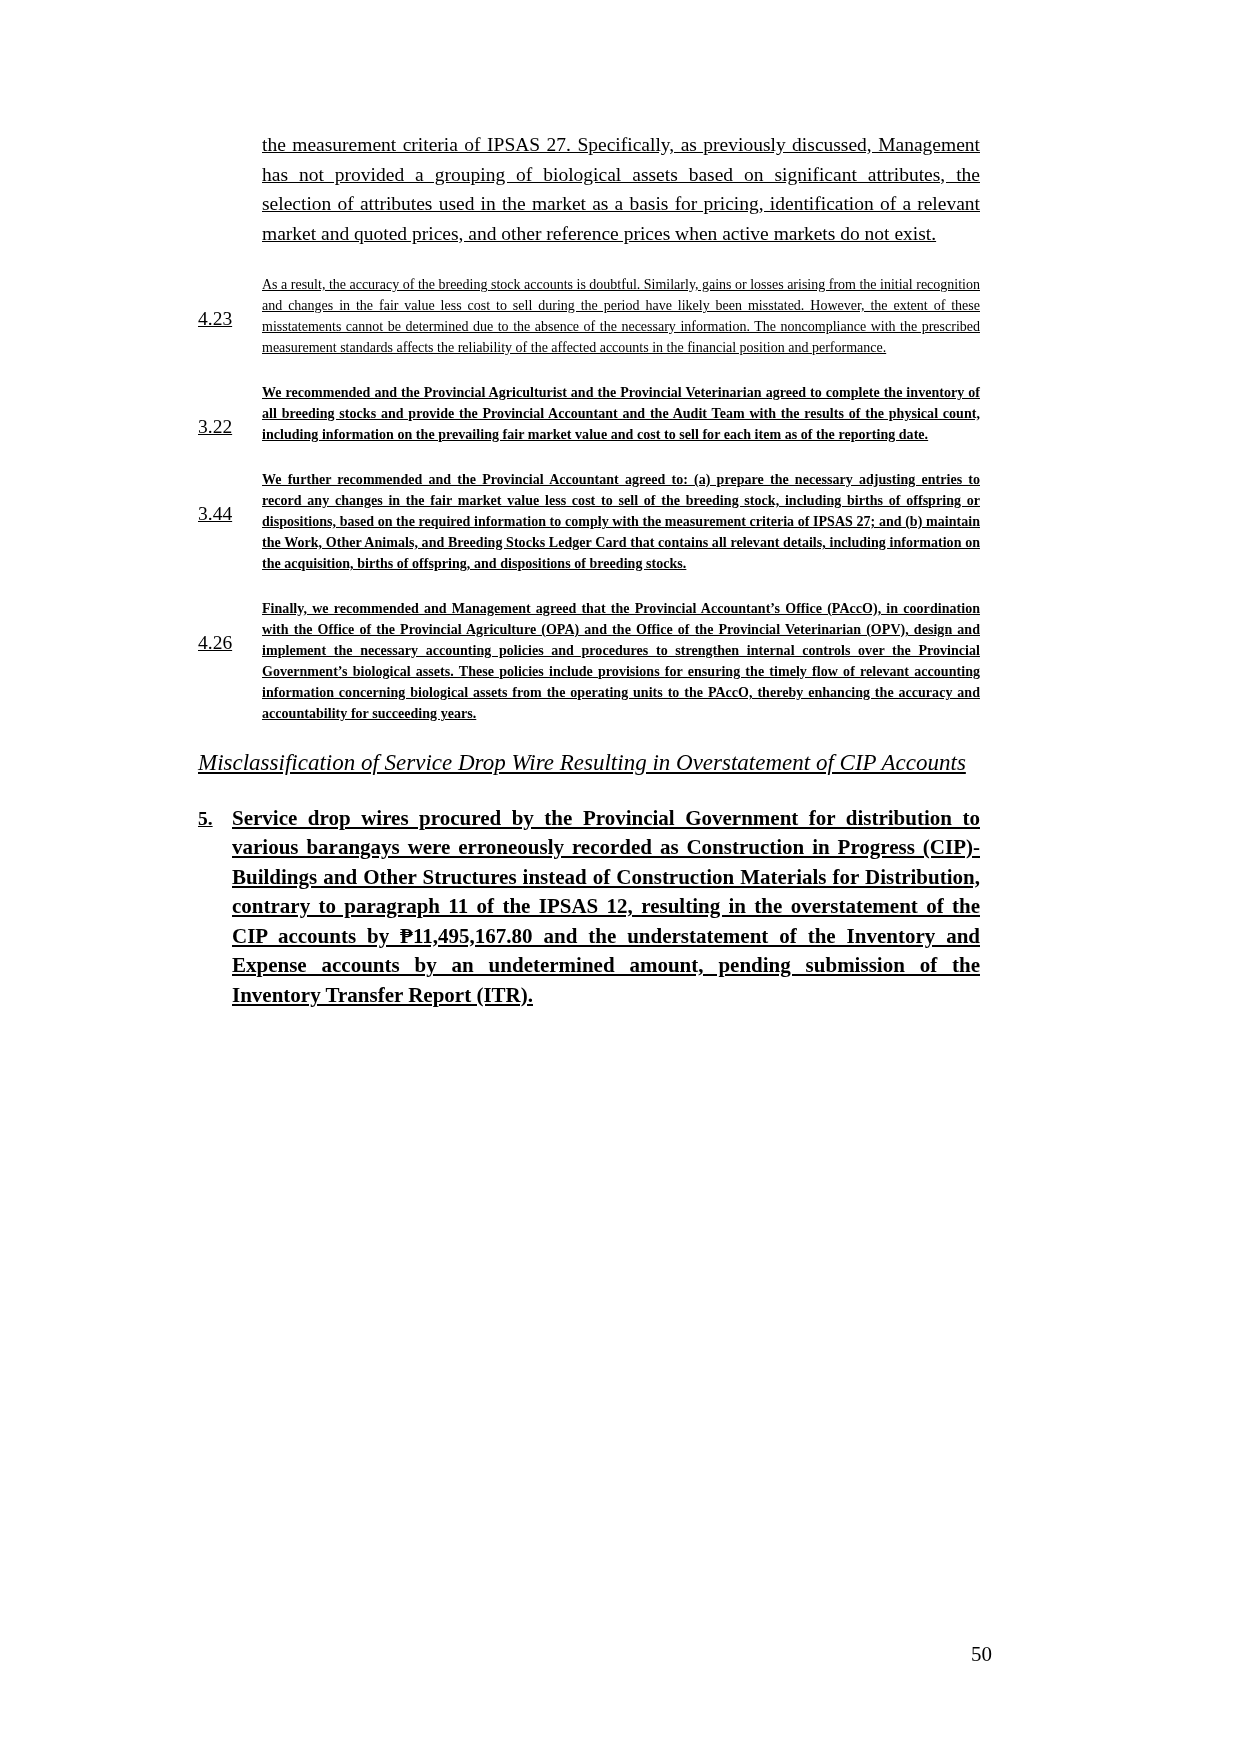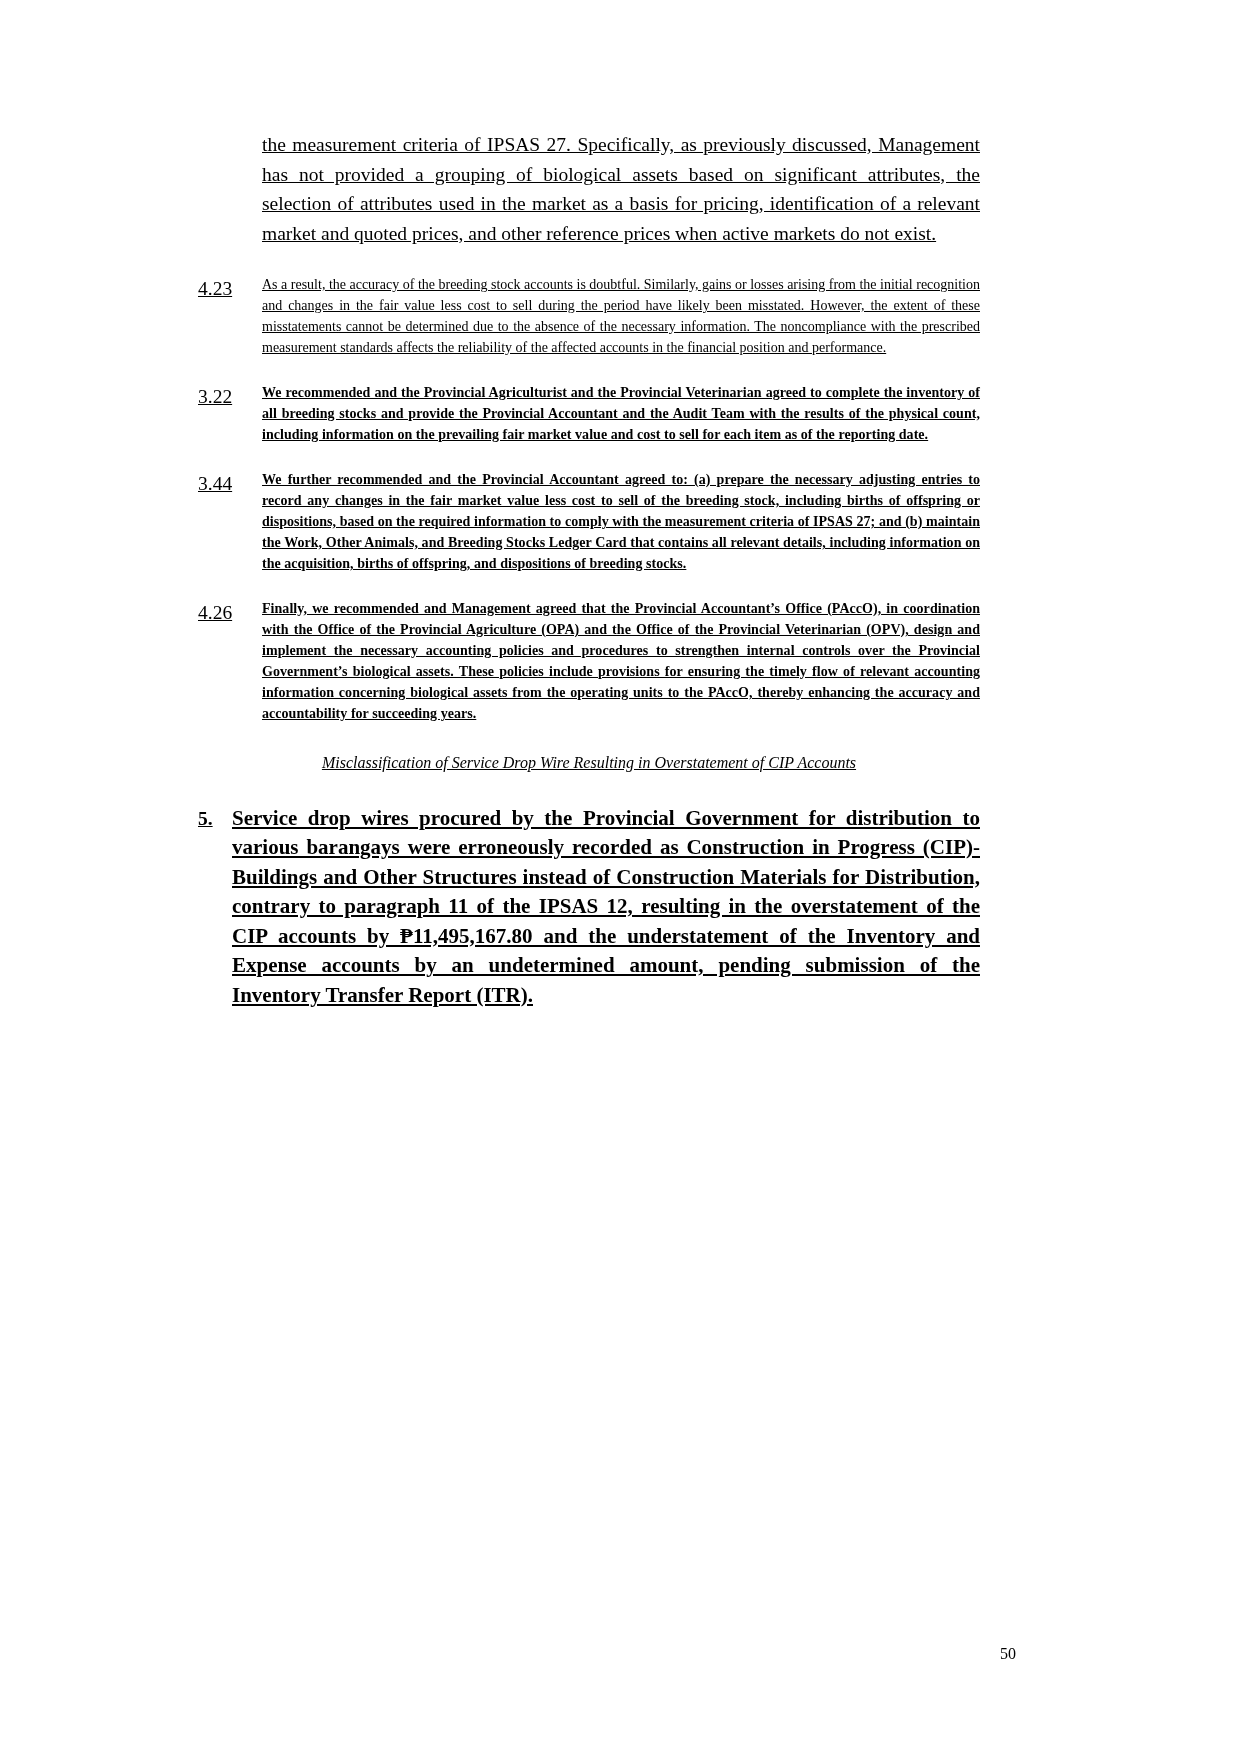--- a/index.html
+++ b/index.html
@@ -36,20 +36,21 @@
     margin: 0 0 24px 0;
   }
   .para .num {
     flex: 0 0 82px;
     width: 82px;
     font-size: 19.5px;
     line-height: 29.5px;
     text-align: left;
     padding-left: 18px;
     box-sizing: border-box;
+    margin-top: 30px;
   }
   .para .txt {
     flex: 1 1 auto;
     font-size: 14px;
     line-height: 21px;
     text-align: justify;
     text-justify: inter-word;
     hyphens: none;
   }
   .para.bold .txt,
@@ -62,25 +63,25 @@
 
   
   .cont {
     margin: 0 0 26px 82px;
     font-size: 19.5px;
     line-height: 29.5px;
     text-align: justify;
   }
 
   .section-heading {
-    font-size: 16px;
+    font-size: 23px;
     line-height: 29.5px;
     font-style: italic;
     margin: 16px 0 26px 18px;
-    text-align: center;
+    text-align: left;
   }
 
   .numbered-section {
     display: flex;
     align-items: flex-start;
     margin: 0 0 20px 18px;
   }
   .numbered-section .snum {
     flex: 0 0 34px;
     width: 34px;
@@ -91,23 +92,23 @@
   .numbered-section .stxt {
     flex: 1 1 auto;
     font-size: 21px;
     line-height: 29.5px;
     font-weight: bold;
     text-align: justify;
   }
 
   .page-number {
     position: absolute;
-    right: 224px;
+    right: 248px;
     bottom: 88px;
-    font-size: 16px;
+    font-size: 21px;
     line-height: 24px;
     text-align: right;
   }
 </style>
 </head>
 <body>
 
 <div class="page">
   <div class="body-col">
 

